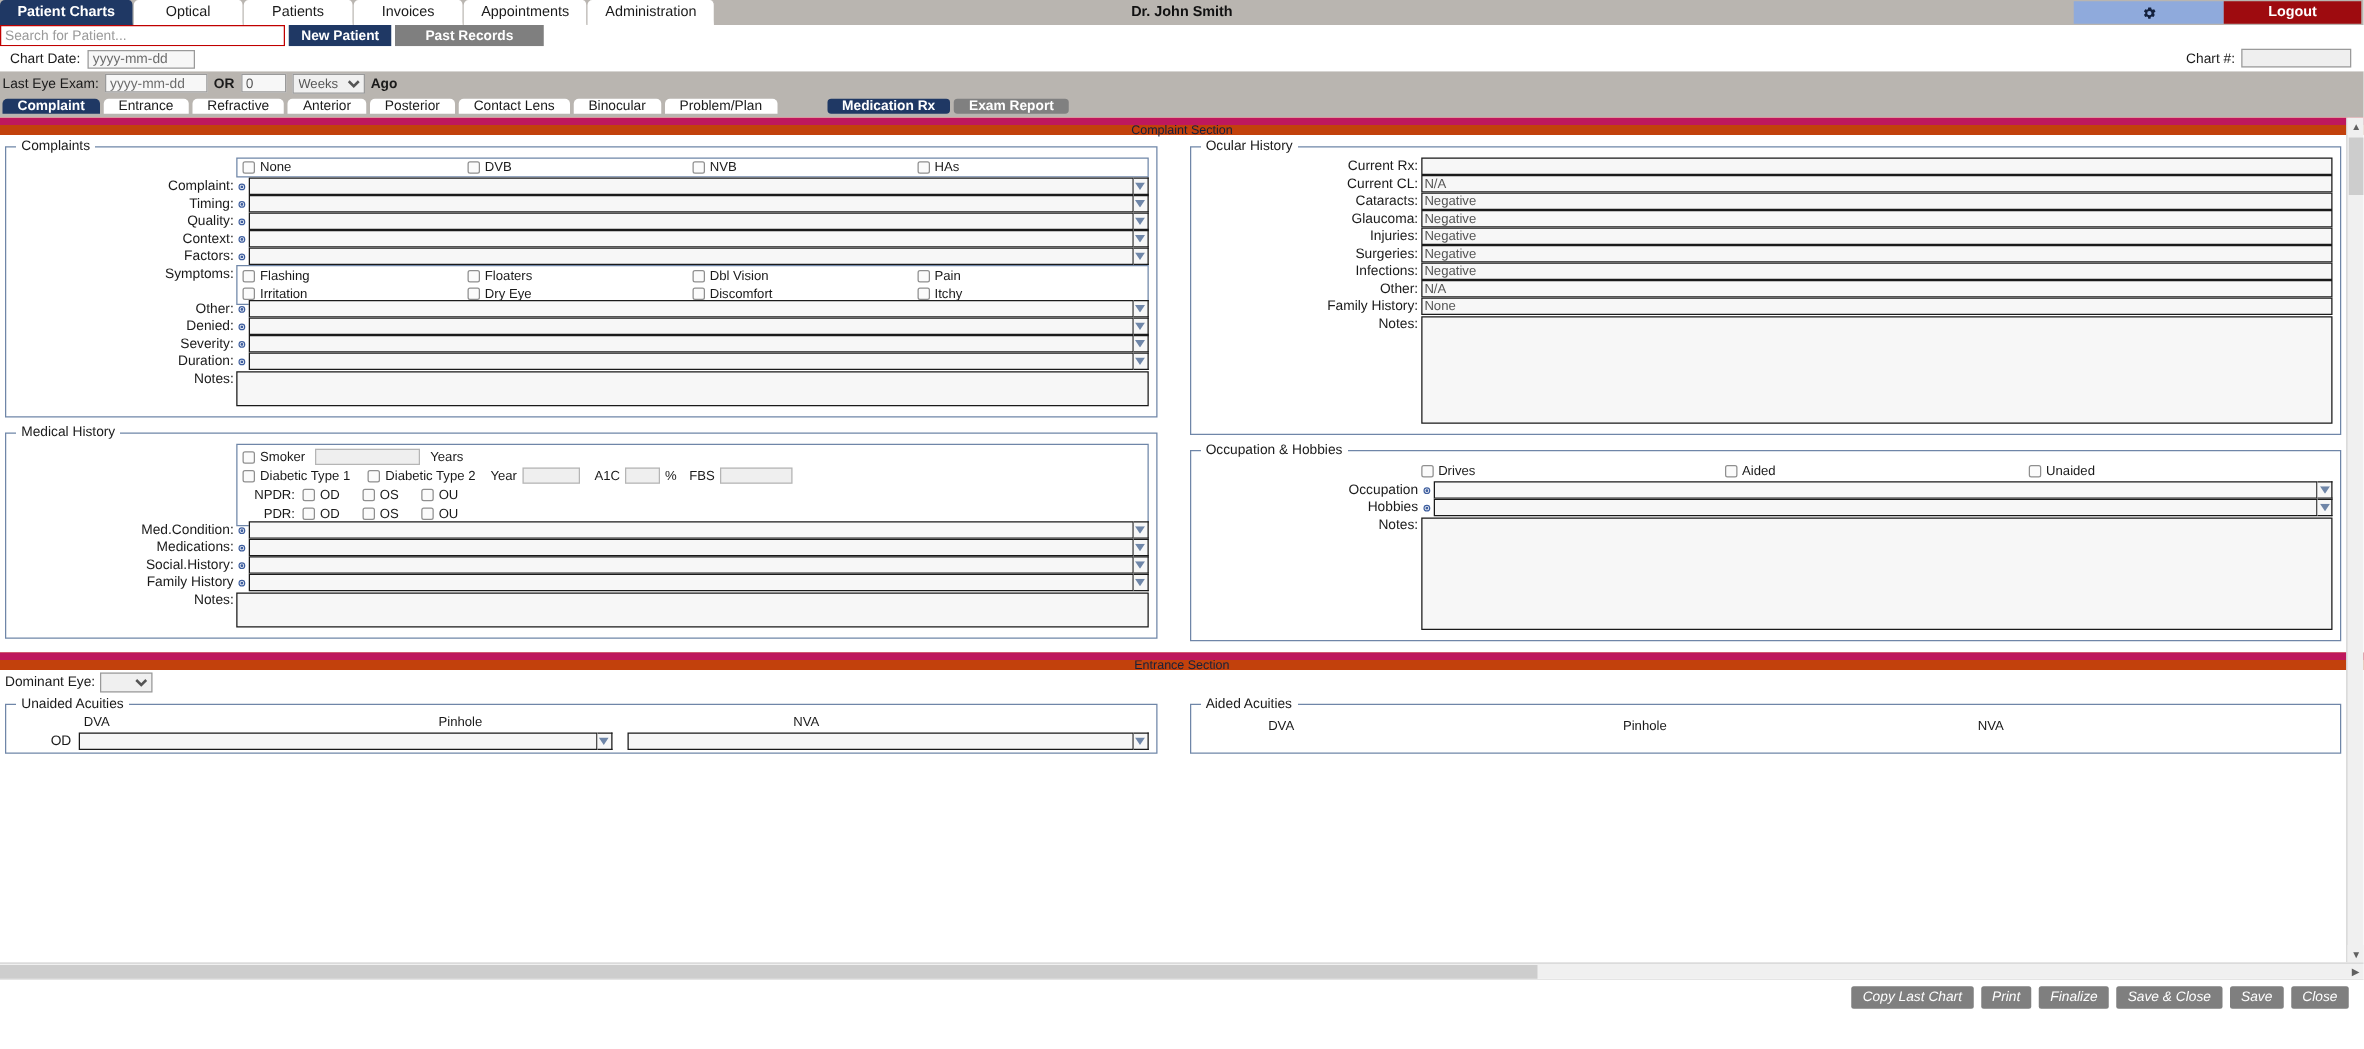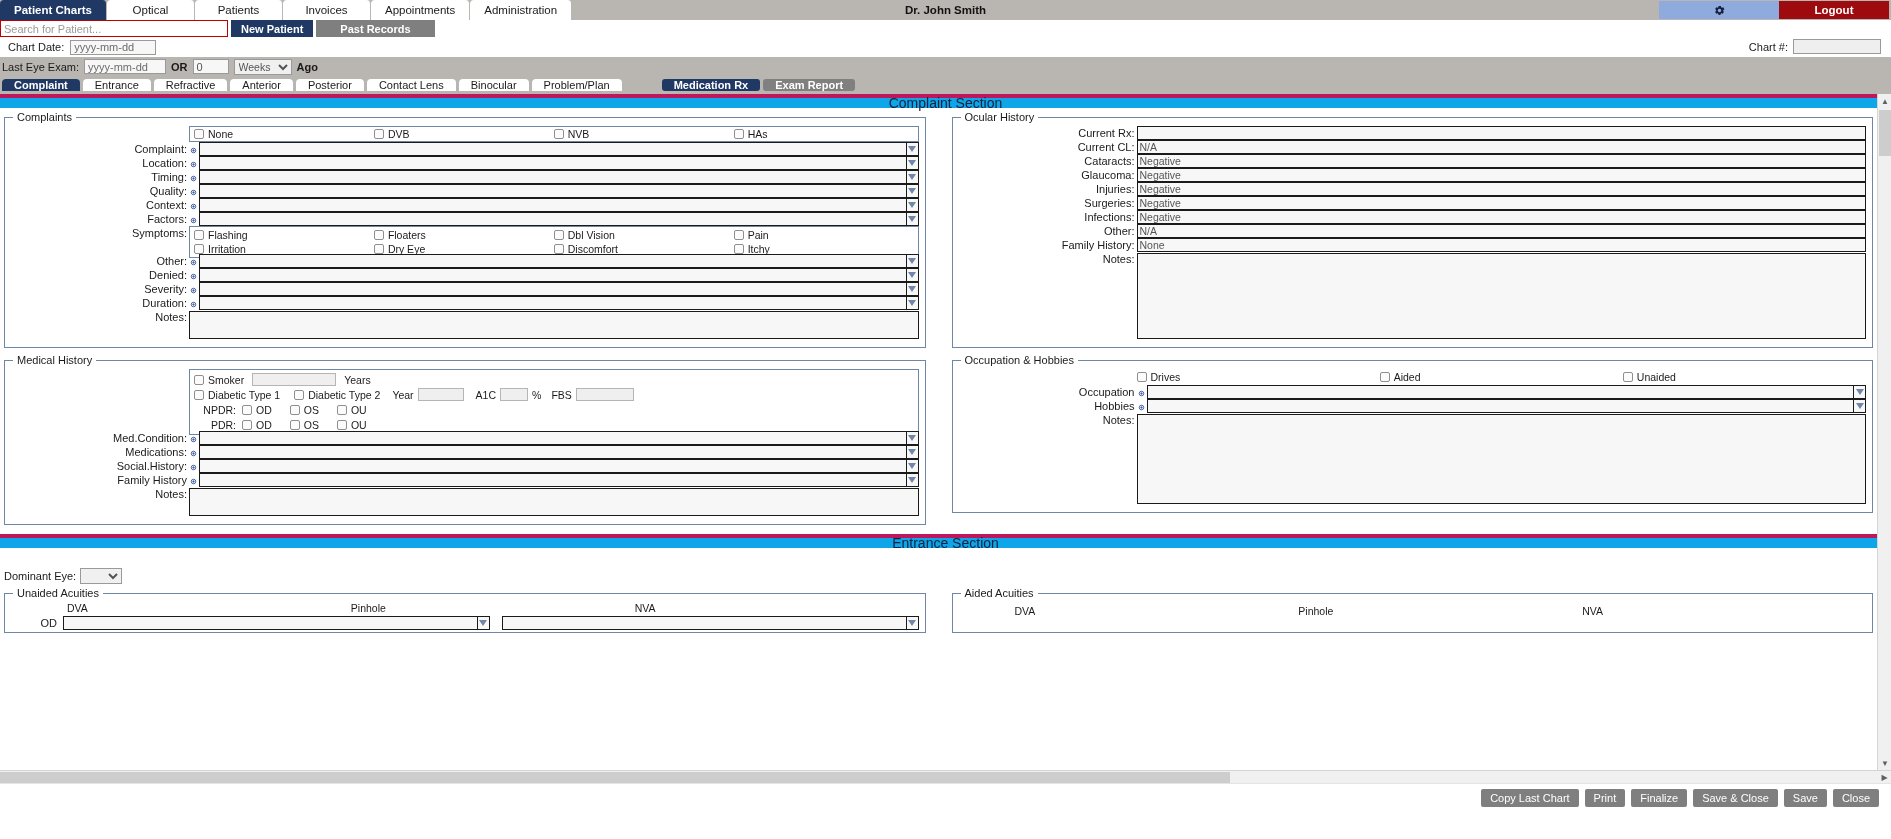--- a/index.html
+++ b/index.html
@@ -182,27 +182,27 @@
   .stab-gap { width: 34px; }
 
   
   .content {
     position: relative;
     height: 676px;
     background: #ffffff;
     overflow: hidden;
   }
   .banner {
-    background: #0ea5e9;
+    background: #c2410c;
     height: 14px;
     display: flex; align-items: center; justify-content: center;
-    font-size: 14px;
+    font-size: 10px;
     color: #14213d;
     font-weight: normal;
-    border-top: 4px solid #be185d;
+    border-top: 6px solid #be185d;
   }
   .vscroll {
     position: absolute;
     right: 0; top: 0;
     width: 14px;
     height: 676px;
     background: #f0f0f0;
     border-left: 1px solid #d4d4d4;
   }
   .vscroll .thumb {
@@ -464,33 +464,20 @@
                   <circle cx="12" cy="12" r="1.8" fill="#3f5f9f"></circle>
                 </svg></span>
               <input class="field-input" value="" style="">
               <span class="combo-arrow">
                 <svg width="8" height="6" viewBox="0 0 8 6">
                   <path d="M0 0 L4 6 L8 0 Z" fill="#6f86a8"></path>
                 </svg>
               </span>
             </div>
             <div class="field-row">
-              <div class="field-lbl">Location:</div>
-              <span class="gearmark"><svg width="9" height="9" viewBox="0 0 24 24" fill="none" stroke="#3f5f9f" stroke-width="2.6">
-                  <circle cx="12" cy="12" r="6"></circle>
-                  <circle cx="12" cy="12" r="1.8" fill="#3f5f9f"></circle>
-                </svg></span>
-              <input class="field-input" value="" style="">
-              <span class="combo-arrow">
-                <svg width="8" height="6" viewBox="0 0 8 6">
-                  <path d="M0 0 L4 6 L8 0 Z" fill="#6f86a8"></path>
-                </svg>
-              </span>
-            </div>
-            <div class="field-row">
               <div class="field-lbl">Timing:</div>
               <span class="gearmark"><svg width="9" height="9" viewBox="0 0 24 24" fill="none" stroke="#3f5f9f" stroke-width="2.6">
                   <circle cx="12" cy="12" r="6"></circle>
                   <circle cx="12" cy="12" r="1.8" fill="#3f5f9f"></circle>
                 </svg></span>
               <input class="field-input" value="" style="">
               <span class="combo-arrow">
                 <svg width="8" height="6" viewBox="0 0 8 6">
                   <path d="M0 0 L4 6 L8 0 Z" fill="#6f86a8"></path>
                 </svg>
@@ -868,21 +855,21 @@
         <div class="field-row" style="height:92px;align-items:flex-start;margin-top:1px;">
           <div class="field-lbl">Notes:</div>
           <textarea class="notes-area" style="flex: 1 1 auto; height: 90px;"></textarea>
         </div>
       </fieldset>
     </div>
   </div>
 
   <div class="banner" style="margin-top:3px;">Entrance Section</div>
 
-  <div style="padding:20px 18px 0 4px;">
+  <div style="padding:2px 18px 0 4px;">
     <div style="display:flex;align-items:center;gap:4px;height:16px;">
       <span class="lbl">Dominant Eye:</span>
       <select class="sel" style="width:42px;"><option></option></select>
     </div>
 
     <div style="display:flex;gap:26px;margin-top:3px;">
       <fieldset class="group" style="flex:1 1 0;height:46px;overflow:hidden;">
         <legend>Unaided Acuities</legend>
         <div style="display:flex;padding-left:56px;">
           <div id="unaided-cols" style="display:flex;flex:1 1 auto;">
@@ -927,21 +914,21 @@
     <div class="arrow down">▼</div>
   </div>
 </div>
 
 <div class="hscroll">
   <div class="hthumb"></div>
   <div class="harrow right">▶</div>
 </div>
 
 <div class="footer">
-  <div id="footer-buttons" style="display:flex;gap:6px;">
+  <div id="footer-buttons" style="display:flex;gap:6px;font-style:italic;">
       <div class="fbtn">Copy Last Chart</div>
       <div class="fbtn">Print</div>
       <div class="fbtn">Finalize</div>
       <div class="fbtn">Save &amp; Close</div>
       <div class="fbtn">Save</div>
       <div class="fbtn">Close</div>
     </div>
 </div>
 
 </body></html>

